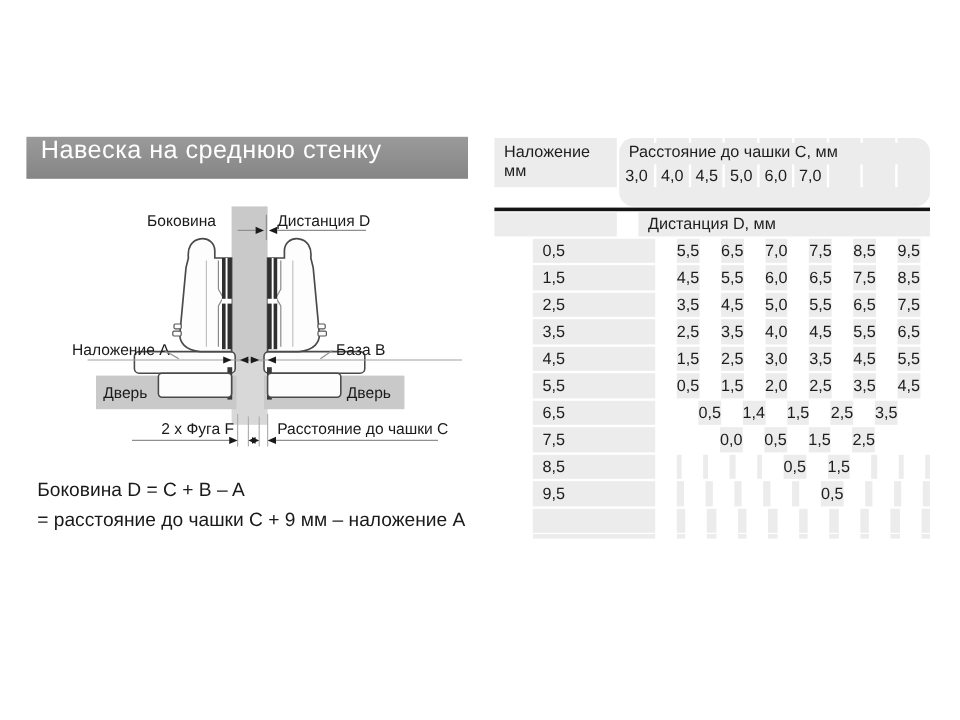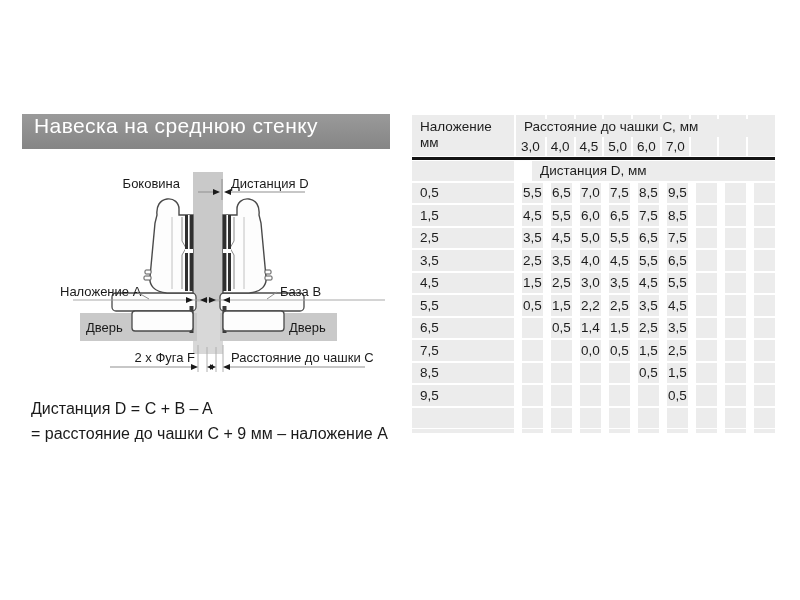--- a/index.html
+++ b/index.html
@@ -21,34 +21,34 @@
   
   .diagram{position:absolute;left:25px;top:165px;width:380px;height:215px;}
   .diagram text{font-family:"Liberation Sans",sans-serif;font-size:13px;fill:#1a1a1a;}
   
   .formula{position:absolute;left:31px;top:396px;color:#1a1a1a;font-size:16px;line-height:25px;white-space:nowrap;}
   
   .tbl{position:absolute;left:412px;top:115px;width:363px;color:#1d1d1d;}
   .thead{display:grid;grid-template-columns:102px 1fr;gap:2px;}
   .col1-head{background:#ececec;height:41px;padding:4px 0 0 8px;box-sizing:border-box;
              font-size:13.5px;line-height:16px;}
-  .head-right{position:relative;background:#ececec;height:41px;box-sizing:border-box;}
+  .head-right{position:relative;background:#ececec;height:57px;box-sizing:border-box;border-radius:12px;}
   .ticks{position:absolute;top:0;left:0;right:0;height:4px;display:grid;grid-template-columns:repeat(9,1fr);}
   .ticks span{border-left:2px solid #ffffff;}
   .ticks span:first-child{border-left:none;}
   .group-title{padding:4px 0 0 8px;font-size:13.5px;height:18px;}
   .num-row{display:grid;grid-template-columns:repeat(9,1fr);height:19px;}
   .num-row span{display:flex;align-items:center;justify-content:center;font-size:13.5px;border-left:2px solid #ffffff;}
   .num-row span:first-child{border-left:none;}
   .black-line{height:2.5px;background:#141414;margin-top:1px;}
   .subhead{display:grid;grid-template-columns:102px 1fr;gap:18px;margin-top:1px;}
   .subhead .sub1{background:#ececec;height:20px;}
   .subhead .sub2{background:#ececec;height:20px;font-size:13.5px;line-height:20px;padding-left:8px;}
   .rows{display:flex;flex-direction:column;gap:2px;margin-top:2px;}
-  .trow{display:grid;grid-template-columns:102px repeat(9,1fr);gap:8px;height:20.5px;}
+  .trow{display:grid;grid-template-columns:102px repeat(9,1fr);gap:18px;height:20.5px;margin-left:32px;}
   .trow .cell{background:#ececec;font-size:13.5px;}
   .trow .c1{display:flex;align-items:center;padding-left:8px;}
   .trow .val{display:flex;align-items:center;justify-content:center;}
   .sliver{height:4px;margin-top:1px;overflow:hidden;}
   .sliver .cell{background:#ececec;}
 </style>
 </head>
 <body>
 
 <div class="title-bar">
@@ -117,21 +117,21 @@
   <polygon points="173,202 166,199 166,205" fill="#1a1a1a"></polygon>
   <polygon points="182,202 188,199.2 188,204.8" fill="#1a1a1a"></polygon>
   <polygon points="191,202 185,199.2 185,204.8" fill="#1a1a1a"></polygon>
   <polygon points="198,202 205,199 205,205" fill="#1a1a1a"></polygon>
   <line x1="205" y1="202" x2="340" y2="202" stroke="#8f8f8f" stroke-width="1"></line>
   <text x="170" y="197" text-anchor="end">2 х Фуга F</text>
   <text x="206" y="197">Расстояние до чашки C</text>
 </svg>
 
 <div class="formula">
-  <div>Дистанция D = C + B – A</div>
+  <div>Боковина D = C + B – A</div>
   <div>= расстояние до чашки C + 9 мм – наложение A</div>
 </div>
 
 <div class="tbl">
   <div class="thead">
     <div class="col1-head">
       <div>Наложение</div>
       <div>мм</div>
     </div>
     <div class="head-right">
@@ -223,21 +223,21 @@
         <div class="cell val">4,5</div>
         <div class="cell val">5,5</div>
         <div class="cell val"></div>
         <div class="cell val"></div>
         <div class="cell val"></div>
       </div>
       <div class="trow">
         <div class="cell c1">5,5</div>
         <div class="cell val">0,5</div>
         <div class="cell val">1,5</div>
-        <div class="cell val">2,2</div>
+        <div class="cell val">2,0</div>
         <div class="cell val">2,5</div>
         <div class="cell val">3,5</div>
         <div class="cell val">4,5</div>
         <div class="cell val"></div>
         <div class="cell val"></div>
         <div class="cell val"></div>
       </div>
       <div class="trow">
         <div class="cell c1">6,5</div>
         <div class="cell val"></div>

